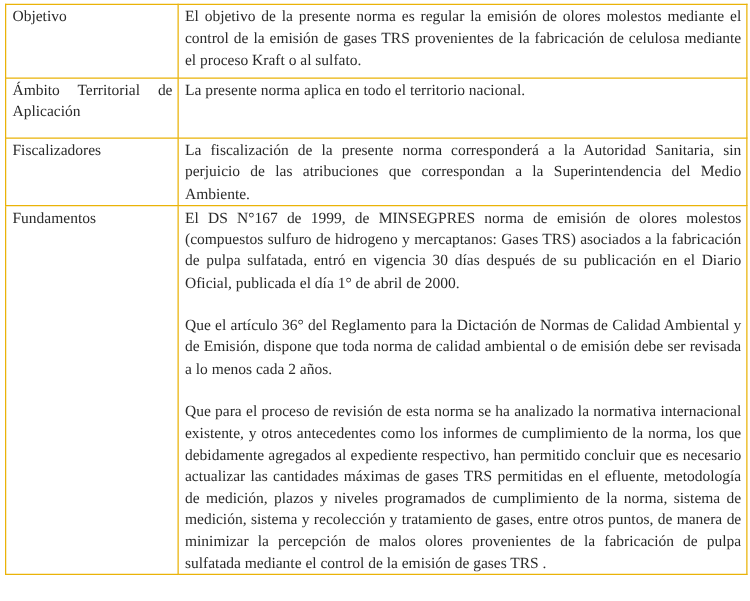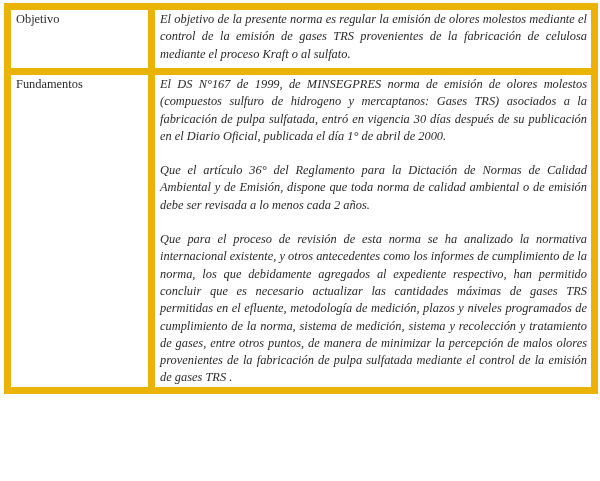--- a/index.html
+++ b/index.html
@@ -19,21 +19,21 @@
       position: absolute;
       left: 4px;
       top: 3px;
       width: 594px;
       border-collapse: collapse;
       table-layout: fixed;
       font-size: 12.4px;
       line-height: 17.3px;
     }
     table.norma td {
-      border: 7px solid #eab308;
+      border: 1px solid #eab308;
       vertical-align: top;
       padding: 1px 4px 0 5px;
     }
     td.label {
       width: 128px;
       text-align: justify;
       text-align-last: left;
     }
     td.content {
       text-align: justify;
@@ -43,37 +43,51 @@
     tr.r-vigencia td { height: 41px; }
     tr.r-fiscalizadores td { height: 40px; }
     tr.r-fundamentos td { height: 269px; }
     td.label .ambito-line1 {
       display: block;
       text-align: justify;
       text-align-last: justify;
     }
     p.para {
       margin: 0 0 17px 0;
-      font-style: italic;
     }
     p.para:last-child {
       margin-bottom: 0;
     }
   </style>
 </head>
 <body>
 
 <table class="norma">
   <tbody>
     <tr class="r-objetivo">
       <td class="label">Objetivo</td>
       <td class="content">
         <p class="para">El objetivo de la presente norma es regular la emisión de olores molestos mediante el control de la emisión de gases TRS provenientes de la fabricación de celulosa mediante el proceso Kraft o al sulfato.</p>
       </td>
     </tr>
+    <tr class="r-ambito">
+      <td class="label">
+        <span class="ambito-line1">Ámbito Territorial de</span>
+        <span>Aplicación</span>
+      </td>
+      <td class="content">
+        <p class="para">La presente norma aplica en todo el territorio nacional.</p>
+      </td>
+    </tr>
+    <tr class="r-fiscalizadores">
+      <td class="label">Fiscalizadores</td>
+      <td class="content">
+        <p class="para">La fiscalización de la presente norma corresponderá a la Autoridad Sanitaria, sin perjuicio de las atribuciones que correspondan a la Superintendencia del Medio Ambiente.</p>
+      </td>
+    </tr>
     <tr class="r-fundamentos">
       <td class="label">Fundamentos</td>
       <td class="content">
         <p class="para">El DS N°167 de 1999, de MINSEGPRES norma de emisión de olores molestos (compuestos sulfuro de hidrogeno y mercaptanos: Gases TRS) asociados a la fabricación de pulpa sulfatada, entró en vigencia 30 días después de su publicación en el Diario Oficial, publicada el día 1° de abril de 2000.</p>
         <p class="para">Que el artículo 36° del Reglamento para la Dictación de Normas de Calidad Ambiental y de Emisión, dispone  que toda norma de calidad ambiental o de emisión debe ser revisada a lo menos cada 2 años.</p>
         <p class="para">Que para el proceso de revisión de esta norma se ha analizado la normativa internacional existente, y otros antecedentes como los informes de cumplimiento de la norma, los que debidamente agregados al expediente respectivo, han permitido concluir que es necesario actualizar las cantidades máximas de gases TRS permitidas en el efluente, metodología de medición, plazos y niveles programados de cumplimiento de la norma, sistema de medición, sistema y recolección y tratamiento de gases, entre otros puntos, de manera de minimizar la percepción de malos olores provenientes de la fabricación de pulpa sulfatada mediante el control de la emisión de gases TRS .</p>
       </td>
     </tr>
   </tbody>
 </table>

